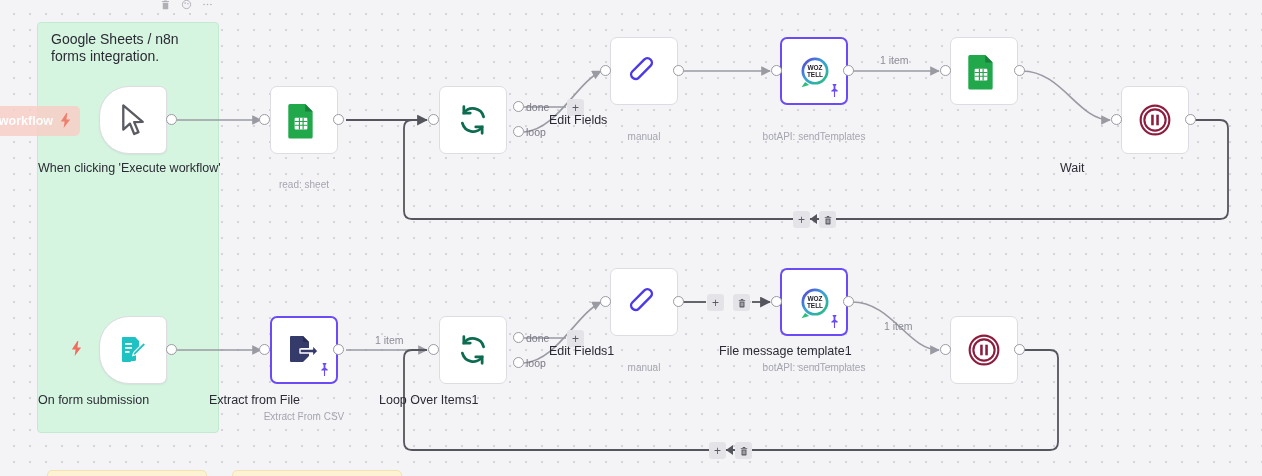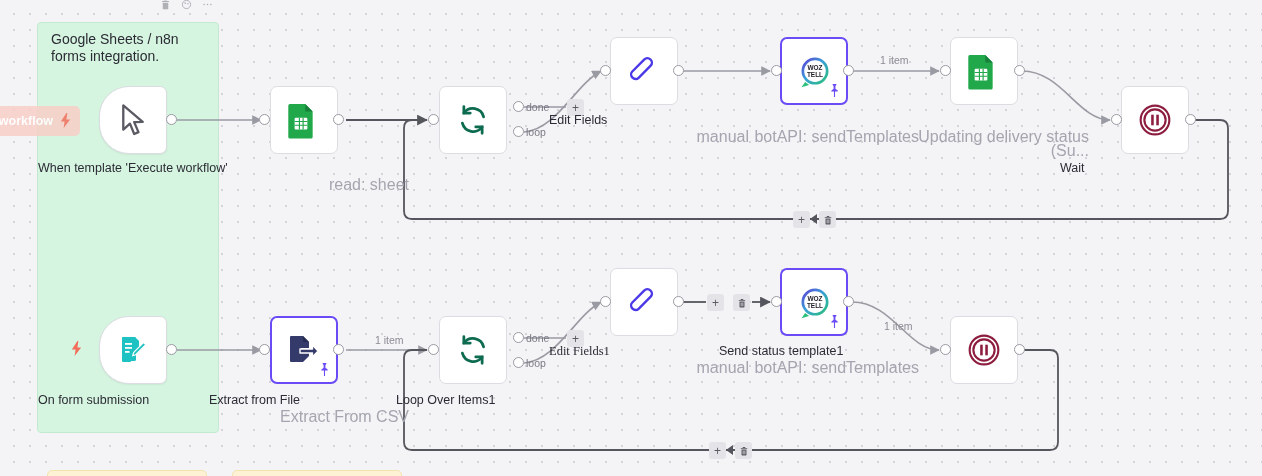--- a/index.html
+++ b/index.html
@@ -81,22 +81,22 @@
   }
   .node-caption {
     position: absolute;
     font-size: 12.5px; line-height: 16px;
     color: #2b2b35;
     width: 190px;
     pointer-events: none;
   }
   .node-subcaption {
     position: absolute;
-    text-align: right;
-    font-size: 16px; line-height: 14px;
+    text-align: center;
+    font-size: 10px; line-height: 14px;
     color: #a5a5b0;
     width: 210px;
     pointer-events: none;
   }
 
   
   .dot {
     position: absolute; width: 11px; height: 11px;
     border: 1.6px solid #9a9aa3; border-radius: 50%;
     background: #ffffff;
@@ -215,21 +215,21 @@
     <path d="M1021,350 L1050,350 Q1058,350 1058,358 L1058,442 Q1058,450 1050,450 L412,450 Q404,450 404,442 L404,358 Q404,350 412,350 L427,350" stroke="#55555d" stroke-width="1.8" fill="none"></path>
   </svg>
 
   <div class="node trigger" style="left:99px; top:86px;">
     <span class="ico-cursor">
       <svg viewBox="0 0 24 28" width="30" height="34" fill="none" stroke="#5a5a63" stroke-width="1.9" stroke-linejoin="round">
         <path d="M4 2 L4 22 L9.5 17 L13 25.5 L16.5 24 L13 15.8 L20 15.5 Z"></path>
       </svg>
     </span>
   </div>
-  <div class="node-caption" style="left:38px; top:160px;">When template 'Execute workflow'</div>
+  <div class="node-caption" style="left:38px; top:160px;">When clicking 'Execute workflow'</div>
   <div class="dot" style="left:166px; top:114px;"></div>
 
   <div class="node" style="left:270px; top:86px;">
     <span class="ico">
       <svg viewBox="0 0 26 34" width="28" height="36">
         <path d="M2 1h15l7 7v24a1.5 1.5 0 0 1-1.5 1.5h-20A1.5 1.5 0 0 1 1 32V2.5A1.5 1.5 0 0 1 2.5 1z" fill="#21a84a"></path>
         <path d="M17 1l7 7h-7z" fill="#17803a"></path>
         <rect x="7" y="14" width="12" height="11" rx="1" fill="#ffffff"></rect>
         <path d="M7 17.5h12M7 21h12M11.5 14v11M15 14v11" stroke="#21a84a" stroke-width="1.1"></path>
       </svg>
@@ -298,21 +298,20 @@
   <div class="node" style="left:950px; top:37px;">
     <span class="ico">
       <svg viewBox="0 0 26 34" width="28" height="36">
         <path d="M2 1h15l7 7v24a1.5 1.5 0 0 1-1.5 1.5h-20A1.5 1.5 0 0 1 1 32V2.5A1.5 1.5 0 0 1 2.5 1z" fill="#21a84a"></path>
         <path d="M17 1l7 7h-7z" fill="#17803a"></path>
         <rect x="7" y="14" width="12" height="11" rx="1" fill="#ffffff"></rect>
         <path d="M7 17.5h12M7 21h12M11.5 14v11M15 14v11" stroke="#21a84a" stroke-width="1.1"></path>
       </svg>
     </span>
   </div>
-  <div class="node-subcaption" style="left:879px; top:130px;">Updating delivery status (Su...</div>
   <div class="dot" style="left:940px; top:65px;"></div>
   <div class="dot" style="left:1014px; top:65px;"></div>
 
   <div class="node" style="left:1121px; top:86px;">
     <span class="ico">
       <svg viewBox="0 0 32 32" width="34" height="34" fill="none">
         <circle cx="16" cy="16" r="13.5" stroke="#8d1d3f" stroke-width="2"></circle>
         <circle cx="16" cy="16" r="10" stroke="#8d1d3f" stroke-width="2"></circle>
         <rect x="12.4" y="11" width="2.4" height="10" fill="#8d1d3f"></rect>
         <rect x="17.2" y="11" width="2.4" height="10" fill="#8d1d3f"></rect>
@@ -376,36 +375,36 @@
   <div class="node" style="left:439px; top:316px;">
     <span class="ico">
       <svg viewBox="0 0 32 32" width="34" height="34" fill="none" stroke="#0d6b4f" stroke-width="2.6" stroke-linecap="round">
         <path d="M26 13a10.5 10.5 0 0 0-18.6-3.6"></path>
         <path d="M6 19a10.5 10.5 0 0 0 18.6 3.6"></path>
         <path d="M7.4 3.5v6h6"></path>
         <path d="M24.6 28.5v-6h-6"></path>
       </svg>
     </span>
   </div>
-  <div class="node-caption" style="left:396px; top:392px;">Loop Over Items1</div>
+  <div class="node-caption" style="left:379px; top:392px;">Loop Over Items1</div>
   <div class="dot" style="left:428px; top:344px;"></div>
   <div class="dot" style="left:513px; top:332px;"></div>
   <div class="dot" style="left:513px; top:357px;"></div>
   <div class="port-label" style="left:526px; top:332px;">done</div>
   <div class="port-label" style="left:526px; top:357px;">loop</div>
   <div class="chip" style="left:567px; top:330px;">+</div>
 
   <div class="node" style="left:610px; top:268px;">
     <span class="ico">
       <svg viewBox="0 0 32 32" width="32" height="32" fill="none" stroke="#4b39e8" stroke-width="2.4" stroke-linejoin="round">
         <path d="M23.5 5.5c1.8 1.8 1.9 4.4.2 6.1L11.6 23.8c-1.7 1.7-4.3 1.6-6.1-.2s-1.9-4.4-.2-6.1L17.4 5.3c1.7-1.7 4.3-1.6 6.1.2z"></path>
       </svg>
     </span>
   </div>
-  <div class="node-caption" style="left:549px; top:343px;font-family:Liberation Serif, serif;">Edit Fields1</div>
+  <div class="node-caption" style="left:549px; top:343px;">Edit Fields1</div>
   <div class="node-subcaption" style="left:539px; top:361px;">manual</div>
   <div class="dot" style="left:600px; top:296px;"></div>
   <div class="dot" style="left:673px; top:296px;"></div>
 
   <div class="chip" style="left:707px; top:294px;">+</div>
   <div class="chip" style="left:733px; top:294px;">
     <svg viewBox="0 0 16 16" fill="#5a5a63">
         <path d="M6 1.5h4V3h3.2v1.4H2.8V3H6V1.5zM4 5.6h8V14a1 1 0 0 1-1 1H5a1 1 0 0 1-1-1V5.6zm2 1.6v6h1.2v-6H6zm2.8 0v6H10v-6H8.8z"></path>
       </svg>
   </div>
@@ -425,21 +424,21 @@
         <text x="20" y="18" font-family="Liberation Sans, sans-serif" font-size="7.2" font-weight="bold" fill="#1b1b23" text-anchor="middle">WOZ</text>
         <text x="20" y="25" font-family="Liberation Sans, sans-serif" font-size="7.2" font-weight="bold" fill="#1b1b23" text-anchor="middle">TELL</text>
       </svg>
     </span>
     <span class="pin">
       <svg width="11" height="13" viewBox="0 0 12 14" fill="#6b4bf5">
           <path d="M4 0h4v1l-1 1v3l2.5 2v1H6.6V14H5.4V8.2H2.5v-1L5 5.2V2L4 1z"></path>
         </svg>
     </span>
   </div>
-  <div class="node-caption" style="left:719px; top:343px;">Send status template1</div>
+  <div class="node-caption" style="left:719px; top:343px;">File message template1</div>
   <div class="node-subcaption" style="left:709px; top:361px;">botAPI: sendTemplates</div>
   <div class="dot" style="left:771px; top:296px;"></div>
   <div class="dot" style="left:843px; top:296px;"></div>
   <div class="item-label" style="left:884px; top:320px;">1 item</div>
 
   <div class="node" style="left:950px; top:316px;">
     <span class="ico">
       <svg viewBox="0 0 32 32" width="34" height="34" fill="none">
         <circle cx="16" cy="16" r="13.5" stroke="#8d1d3f" stroke-width="2"></circle>
         <circle cx="16" cy="16" r="10" stroke="#8d1d3f" stroke-width="2"></circle>

